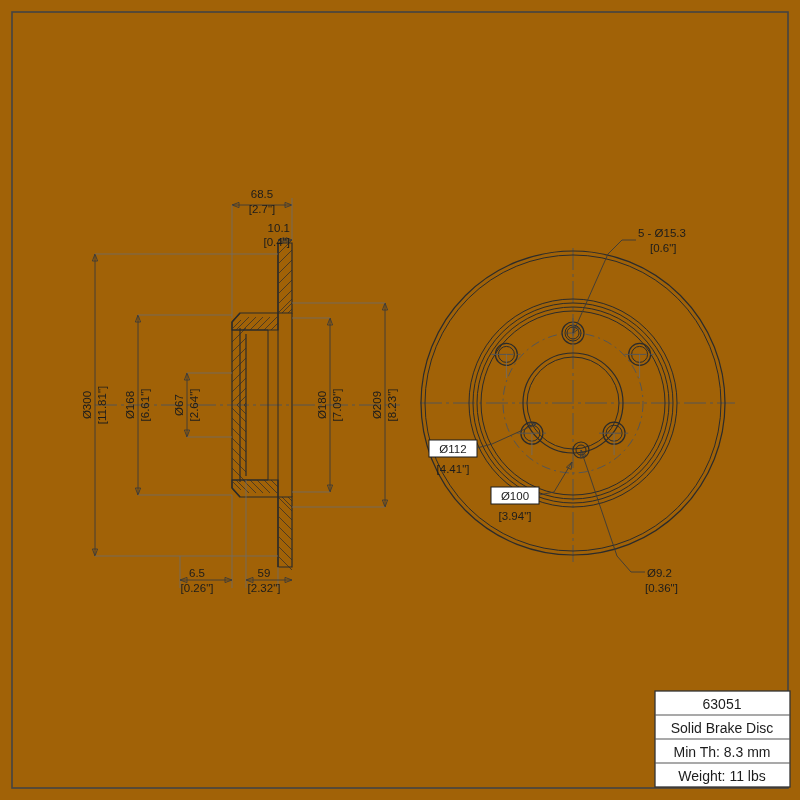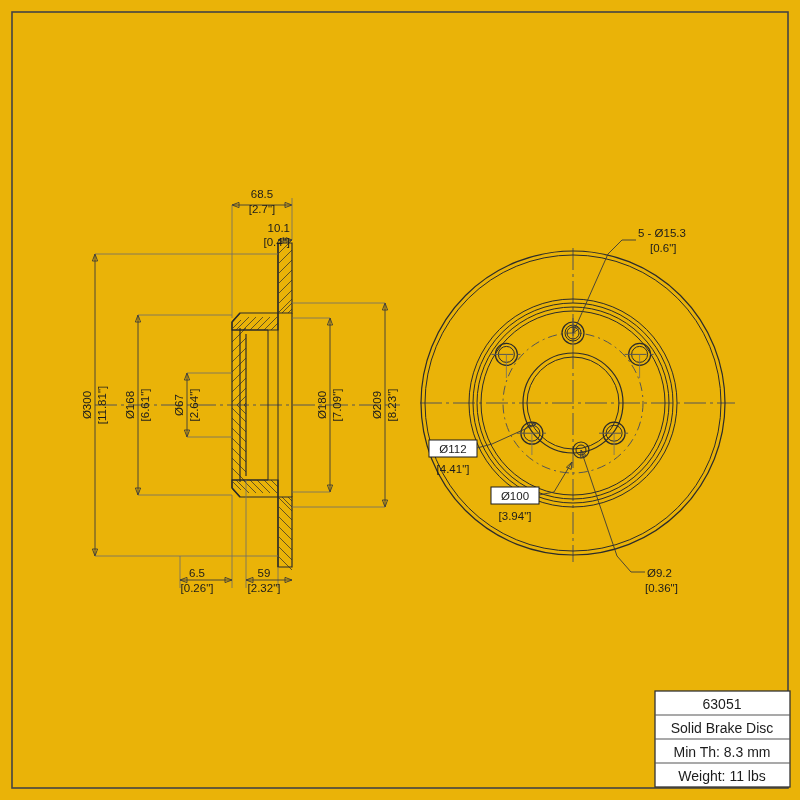--- a/index.html
+++ b/index.html
@@ -1,17 +1,17 @@
 <!DOCTYPE html>
 <html><head>
 <meta charset="utf-8">
 <style>
   html,body{margin:0;padding:0;background:#ffffff;}
   body{width:800px;height:800px;font-family:"Liberation Sans",sans-serif;}
-  #stage{position:relative;width:800px;height:800px;overflow:hidden;background:#eab308;}
+  #stage{position:relative;width:800px;height:800px;overflow:hidden;background:#a16207;}
   svg{display:block;}
   .ln{stroke:#2b2b2b;fill:none;}
   .thin{stroke-width:1;}
   .med{stroke-width:1.2;}
   .frame{stroke:#444;stroke-width:1.6;fill:none;}
   .center{stroke:#555;stroke-width:1;fill:none;stroke-dasharray:22 4 3 4;}
   .bolt{stroke:#555;stroke-width:1;fill:none;stroke-dasharray:9 4 2 4;}
   .dim{stroke:#3a3a3a;stroke-width:0.9;fill:none;}
   .ext{stroke:#6d6d6d;stroke-width:0.8;fill:none;}
   .hatch{stroke:#2b2b2b;stroke-width:0.7;fill:none;}

